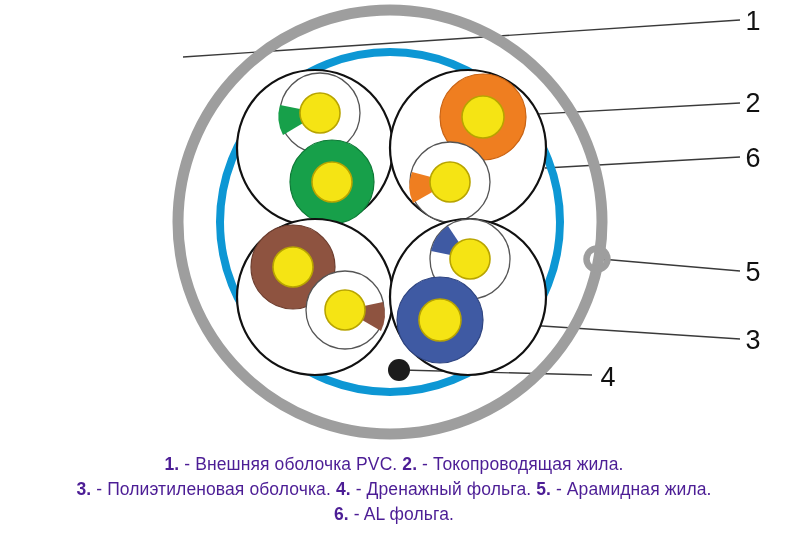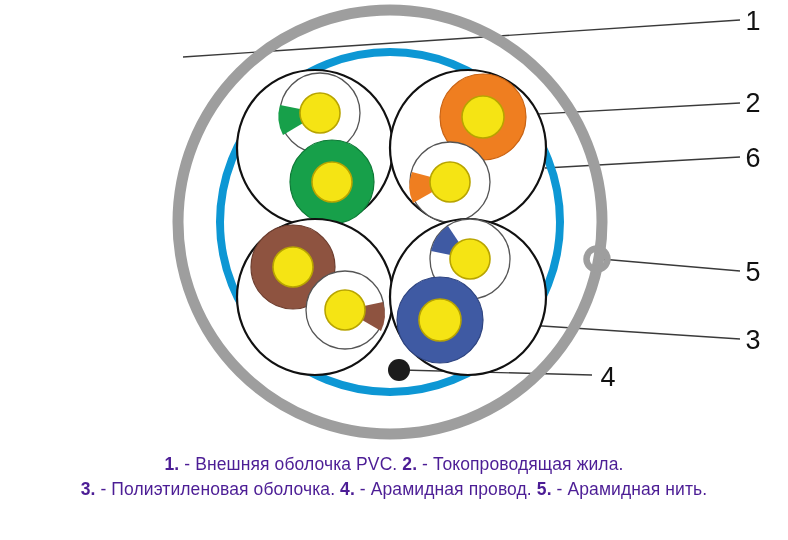--- a/index.html
+++ b/index.html
@@ -123,18 +123,21 @@
     </g>
   </svg>
 
   <div class="caption">
     <span class="ln">
       <b>1.</b><span> - </span><span>Внешняя оболочка PVC.</span>
       <b>2.</b><span> - </span><span>Токопроводящая жила.</span>
     </span>
     <span class="ln">
       <b>3.</b><span> - </span><span>Полиэтиленовая оболочка.</span>
-      <b>4.</b><span> - </span><span>Арамидная провод.</span>
-      <b>5.</b><span> - </span><span>Арамидная нить.</span>
+      <b>4.</b><span> - </span><span>Дренажный фольга.</span>
+      <b>5.</b><span> - </span><span>Арамидная жила.</span>
+    </span>
+    <span class="ln">
+      <b>6.</b><span> - </span><span>AL фольга.</span>
     </span>
   </div>
 
 </div>
 
 </body></html>

